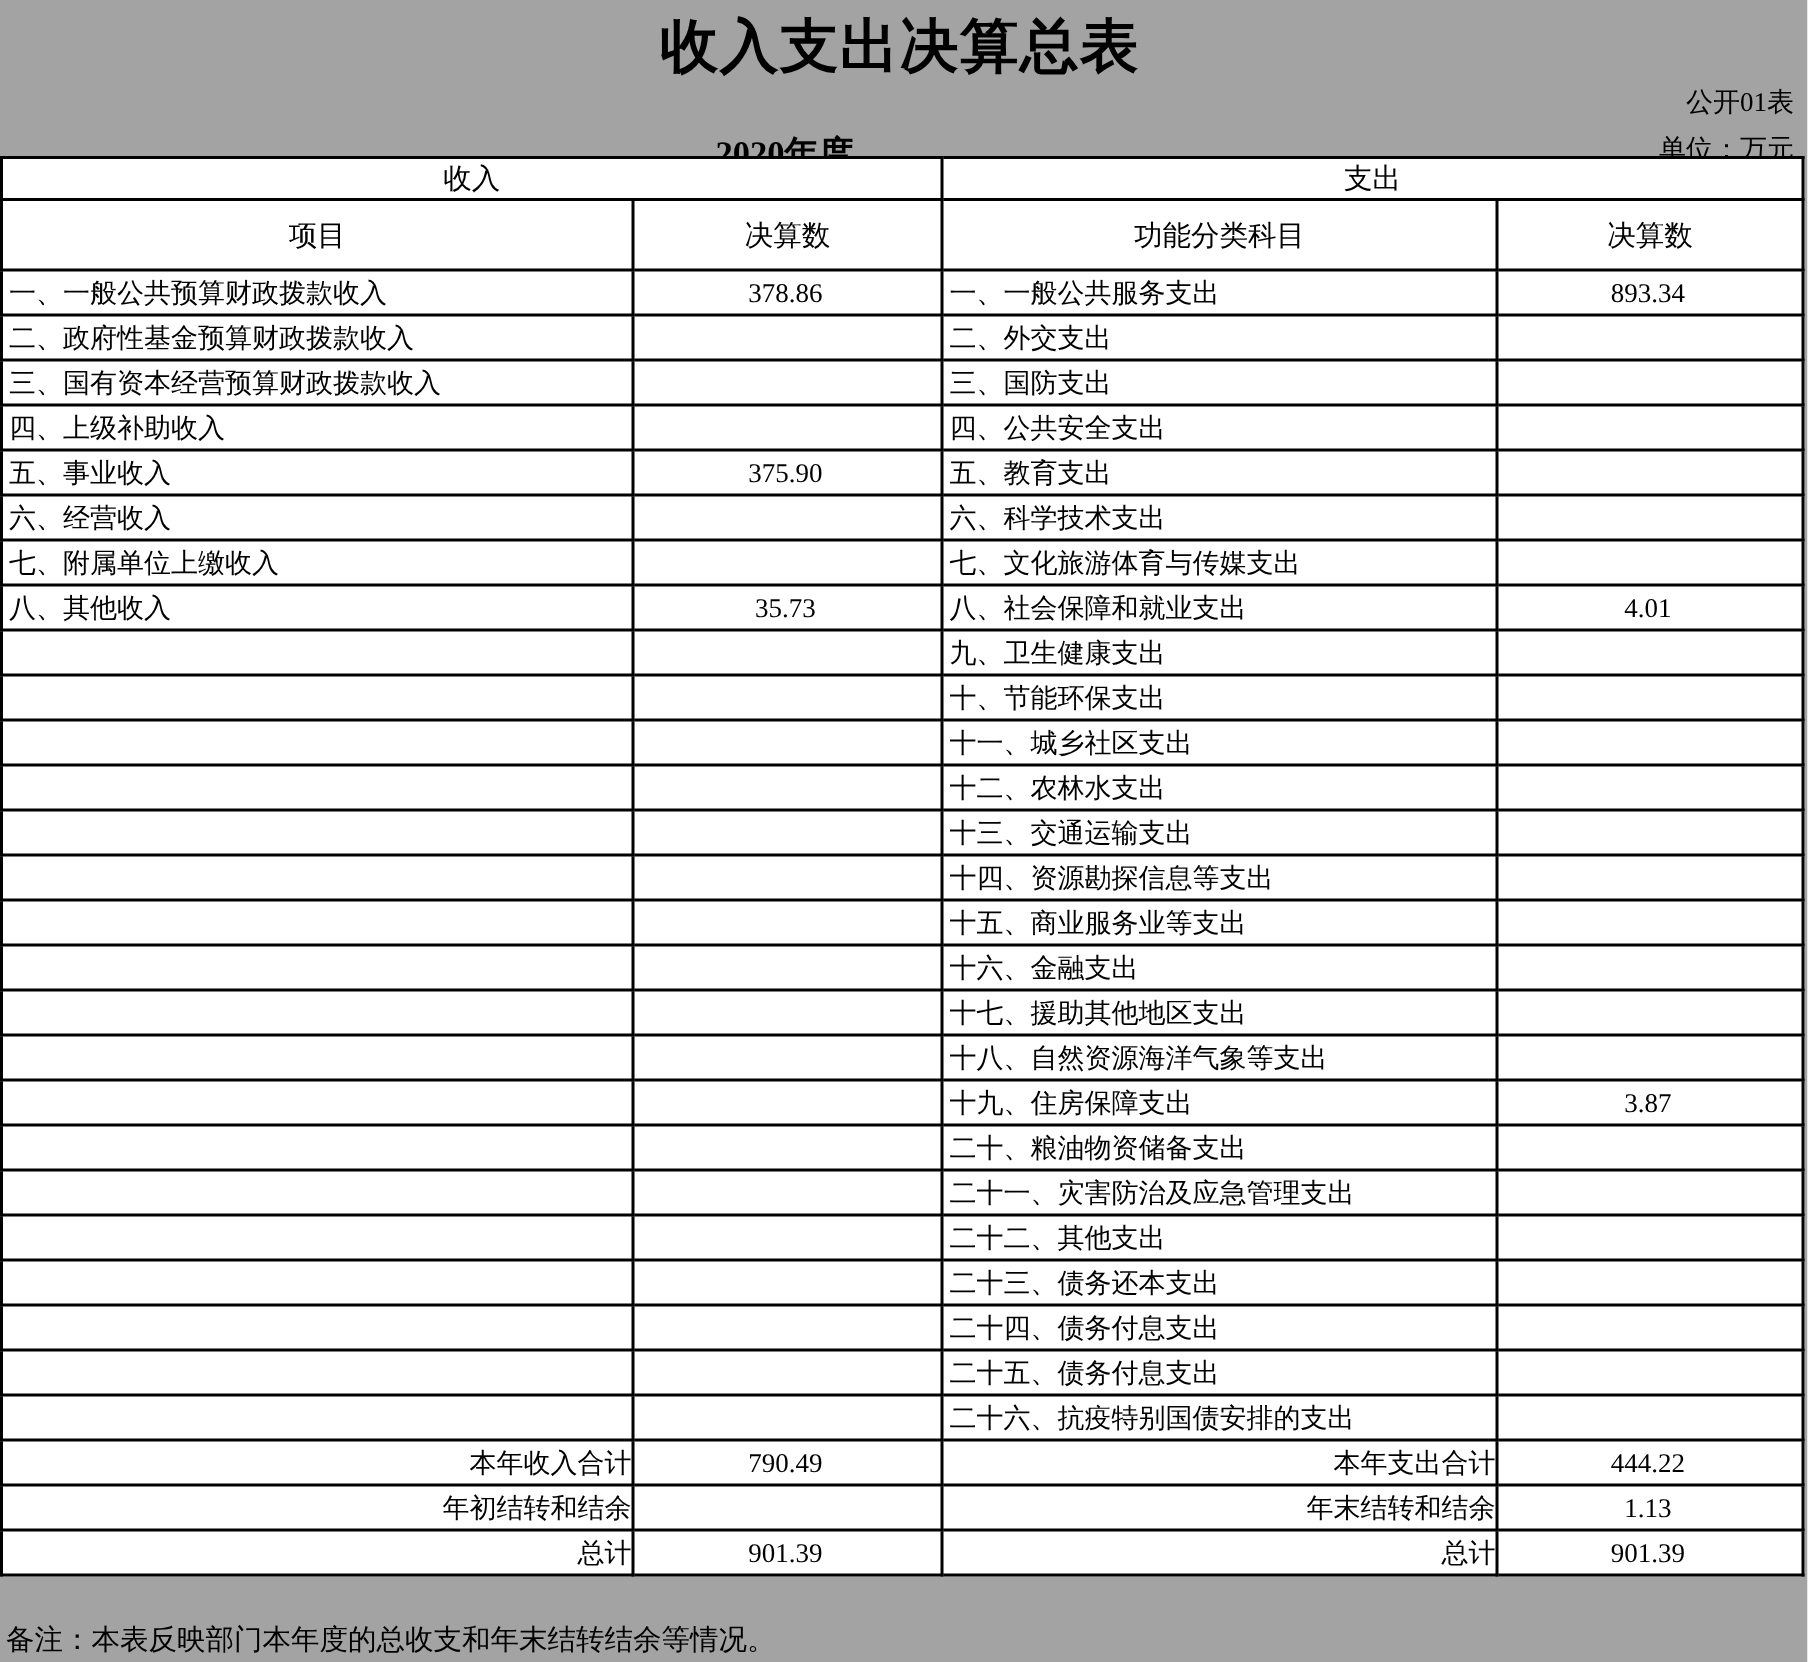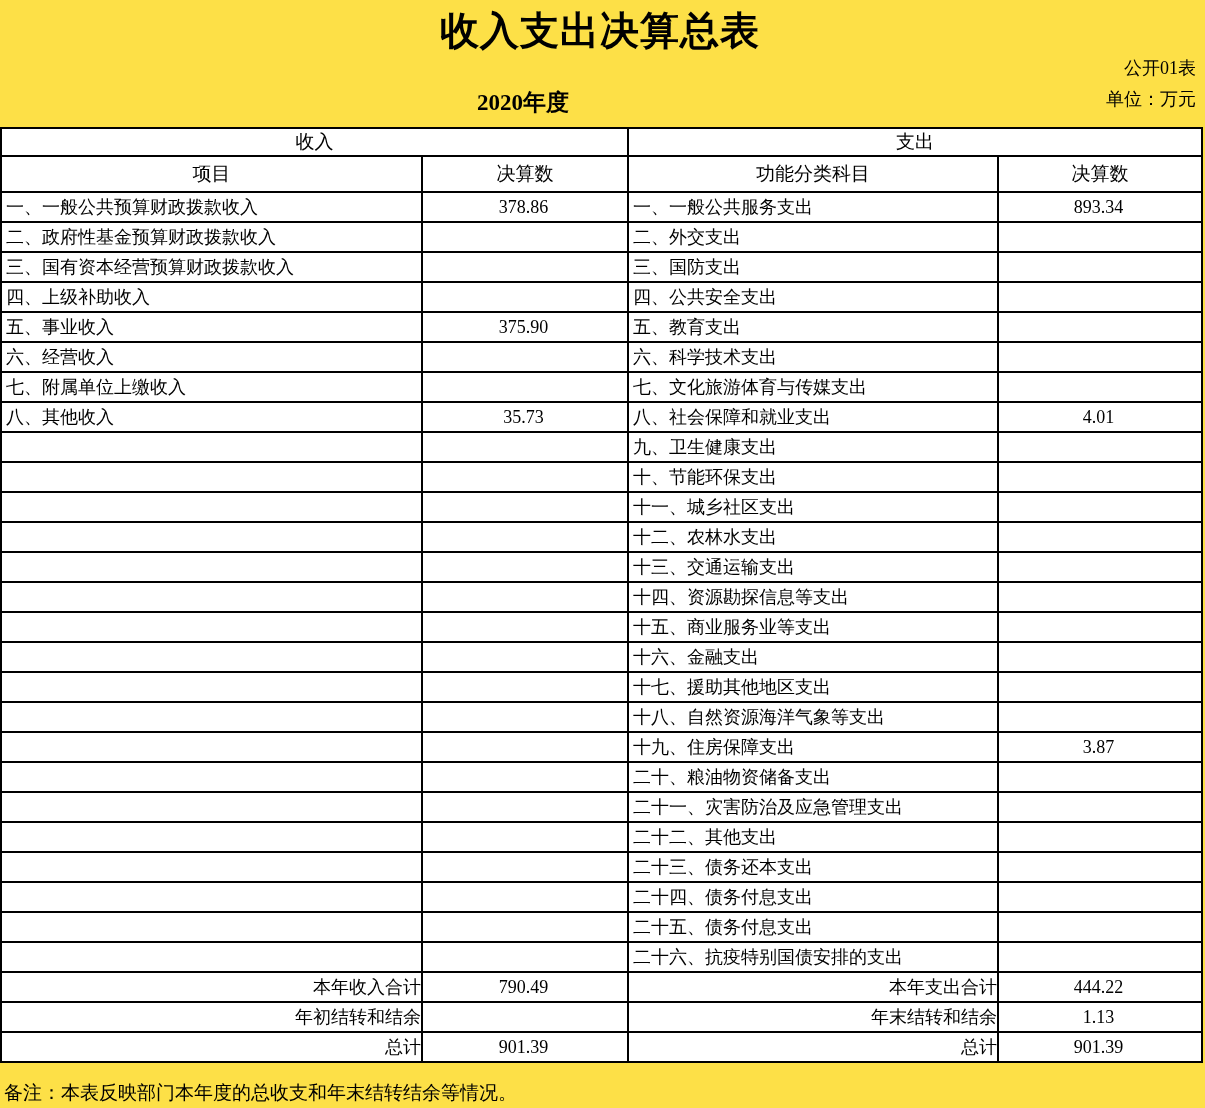--- a/index.html
+++ b/index.html
@@ -2,46 +2,46 @@
 <html><head>
 <meta charset="utf-8">
 <style>
   * { margin: 0; padding: 0; box-sizing: border-box; }
   html, body { background: #ffffff; }
   body {
     width: 1205px; height: 1108px;
     font-family: "Liberation Serif", serif;
     color: #000000;
   }
-  .page { position: relative; width: 1205px; height: 1108px; background: #fde047; overflow: hidden; }
+  .page { position: relative; width: 1205px; height: 1108px; background: #a3a3a3; overflow: hidden; }
 
   .doc-title {
     position: absolute; top: 4px; left: 0; width: 1200px;
     text-align: center;
     font-family: "Liberation Sans", sans-serif;
     font-weight: bold; font-size: 39px; letter-spacing: 1px;
   }
   .table-code { position: absolute; top: 56px; right: 9px; font-size: 18px; }
   .dept  { position: absolute; top: 87px; left: 5px;  font-size: 19px; font-weight: bold; }
   .year  { position: absolute; top: 87px; left: 477px; font-size: 23px; font-weight: bold; }
   .unit  { position: absolute; top: 87px; right: 9px; font-size: 18px; }
 
   table.main {
-    position: absolute; top: 127px; left: 0;
+    position: absolute; top: 104px; left: 0;
     width: 1201px; border-collapse: collapse; table-layout: fixed;
     background: #ffffff;
     padding-left: 12px;
   }
   table.main th, table.main td {
     border: 2px solid #000000;
     overflow: hidden; white-space: nowrap;
     font-weight: normal;
   }
   th.section { height: 28px; font-size: 19px; font-weight: bold; text-align: center; }
-  th.colhead { height: 36px; font-size: 19px; font-weight: bold; text-align: center; }
+  th.colhead { height: 47px; font-size: 19px; font-weight: bold; text-align: center; }
   table.main td { height: 30px; font-size: 18px; }
   td.item { text-align: left; padding-left: 4px; }
   td.val  { text-align: center; padding-right: 3px; }
   td.sum-item { text-align: right; }
   td.bold-label { font-weight: bold; }
 
   .note { position: absolute; top: 1080px; left: 4px; font-size: 19px; }
 </style>
 </head>
 <body>

